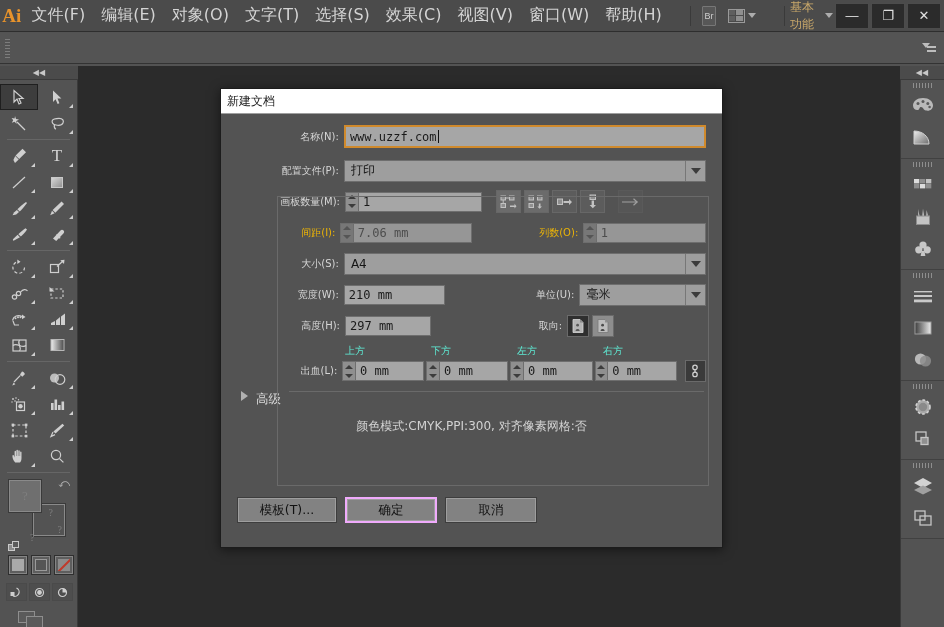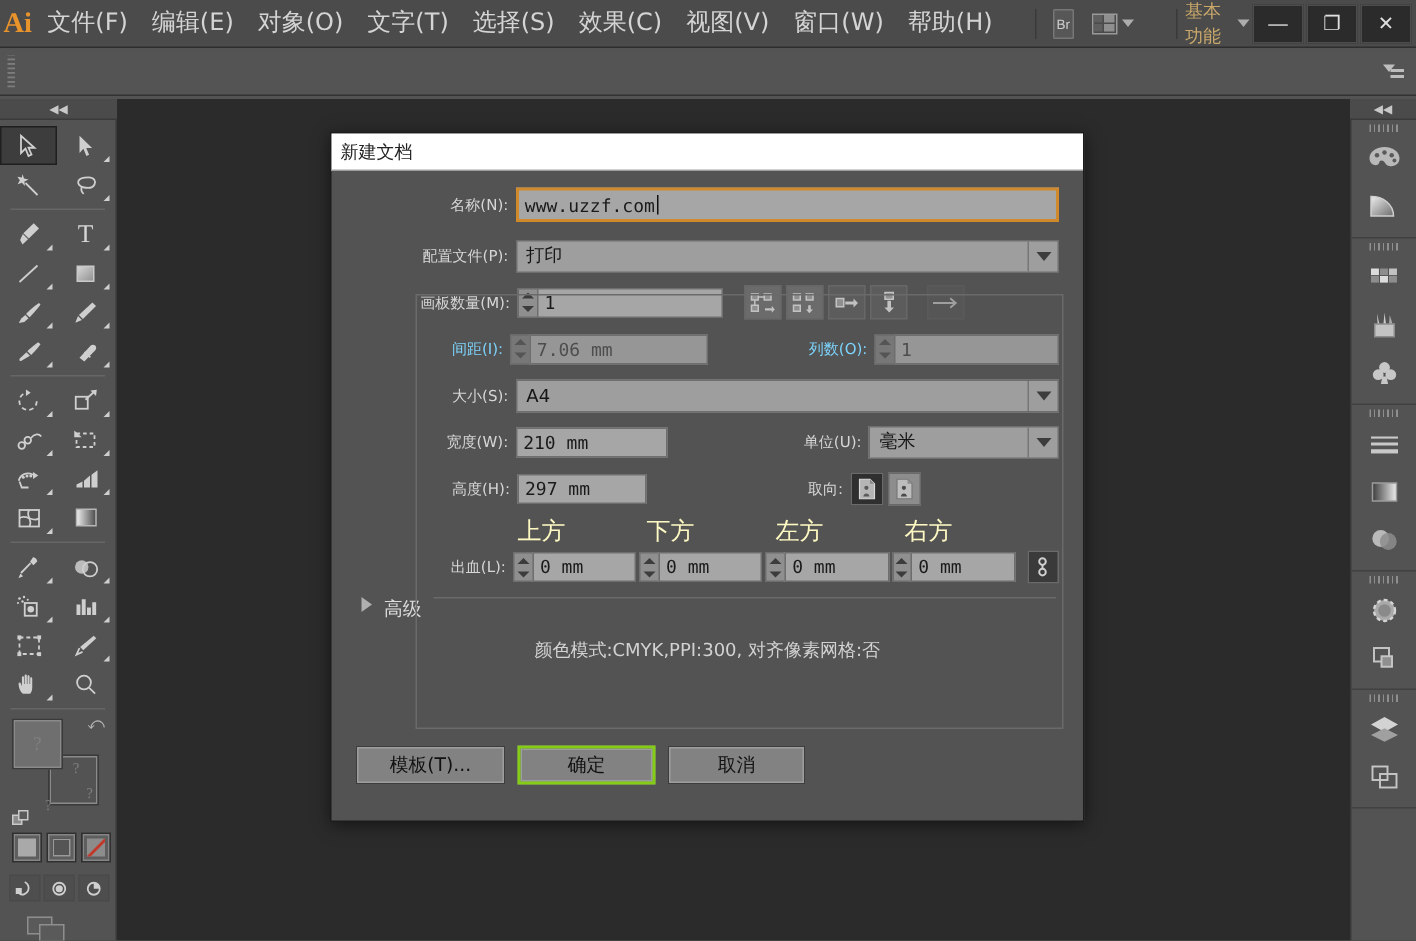--- a/index.html
+++ b/index.html
@@ -143,21 +143,21 @@
   .dlg-title {
     height: 25px; background: #ffffff; color: #222; font-size: 12px;
     display: flex; align-items: center; padding-left: 6px;
     font-family: "DejaVu Sans", sans-serif; border-bottom: 1px solid #9f9f9f;
   }
   .dlg-body { position: relative; padding: 10px 16px 0 16px; }
 
   .row { display: flex; align-items: center; height: 25px; margin-bottom: 6px; }
   .lbl { color: #d6d6d6; font-size: 10px; text-align: right; white-space: nowrap;
          font-family: "DejaVu Sans", sans-serif; }
-  .lbl.dim { color: #7dd3fc; }
+  .lbl.dim { color: #eab308; }
   .lbl-w { width: 108px; padding-right: 5px; }
 
   .txt {
     height: 20px; background: #a6a6a6; border: 1px solid #6e6e6e; color: #1a1a1a;
     font-size: 12px; font-family: "DejaVu Sans Mono", monospace; padding: 0 4px;
     display: flex; align-items: center; line-height: 1;
   }
   .txt.focus { border: 2px solid #d08a2c; background: #a6a6a6; }
   .txt.dimtxt { color: #4d4d4d; }
   .caretbar { display:inline-block; width:1px; height:13px; background:#111; margin-left:1px; }
@@ -194,21 +194,21 @@
   .groupbox {
     position: absolute; left: 56px; top: 82px; width: 432px; height: 290px;
     border: 1px solid #6a6a6a; pointer-events: none;
   }
 
   .orient { display: flex; gap: 3px; }
   .ob { width: 22px; height: 22px; border: 1px solid #6a6a6a; display:flex;align-items:center;justify-content:center; }
   .ob.on { background: #2f2f2f; }
   .ob.off { background: #8d8d8d; }
 
-  .bleed-heads { display: flex; color: #fef9c3; font-size: 16px;
+  .bleed-heads { display: flex; color: #5eead4; font-size: 10px;
     font-family: "DejaVu Sans", sans-serif; padding-left: 108px; margin-bottom: 1px; }
   .bleed-heads span { width: 86px; }
   .linkbtn { width: 22px; height: 22px; background: #3a3a3a; border: 1px solid #6a6a6a;
     margin-left: 8px; display: flex; align-items: center; justify-content: center; }
 
   .adv-row { display: flex; margin: 8px 0 0 0; }
   .tri { width: 0; height: 0; border-top: 5px solid transparent; border-bottom: 5px solid transparent;
     border-left: 7px solid #b0b0b0; margin-right: 8px; margin-left: 4px; }
   .adv-label { color: #dcdcdc; font-size: 12.5px; font-family: "DejaVu Sans", sans-serif; }
   .adv-line { flex: 1; height: 1px; background: #6a6a6a; margin-left: 8px; margin-right: 2px; }
@@ -218,21 +218,21 @@
 
   .dlg-footer { position: absolute; left: 16px; right: 16px; bottom: 24px;
     display: flex; align-items: center; }
   .btn {
     height: 26px; min-width: 92px; background: #828282; border: 1px solid #3d3d3d;
     box-shadow: inset 0 0 0 1px #9e9e9e;
     color: #111; font-size: 12.5px; display: flex; align-items: center; justify-content: center;
     font-family: "DejaVu Sans", sans-serif;
   }
   .btn.tpl { min-width: 100px; }
-  .btn.primary { border: 2px solid #84cc16; text-align: center; }
+  .btn.primary { border: 2px solid #f0abfc; text-align: center; }
   .btn + .btn { margin-left: 8px; }
   .push { margin-left: auto; }
 </style>
 </head>
 <body>
 
 <div id="app">
 
   <div class="menubar">
     <div class="ai-logo">Ai</div>

